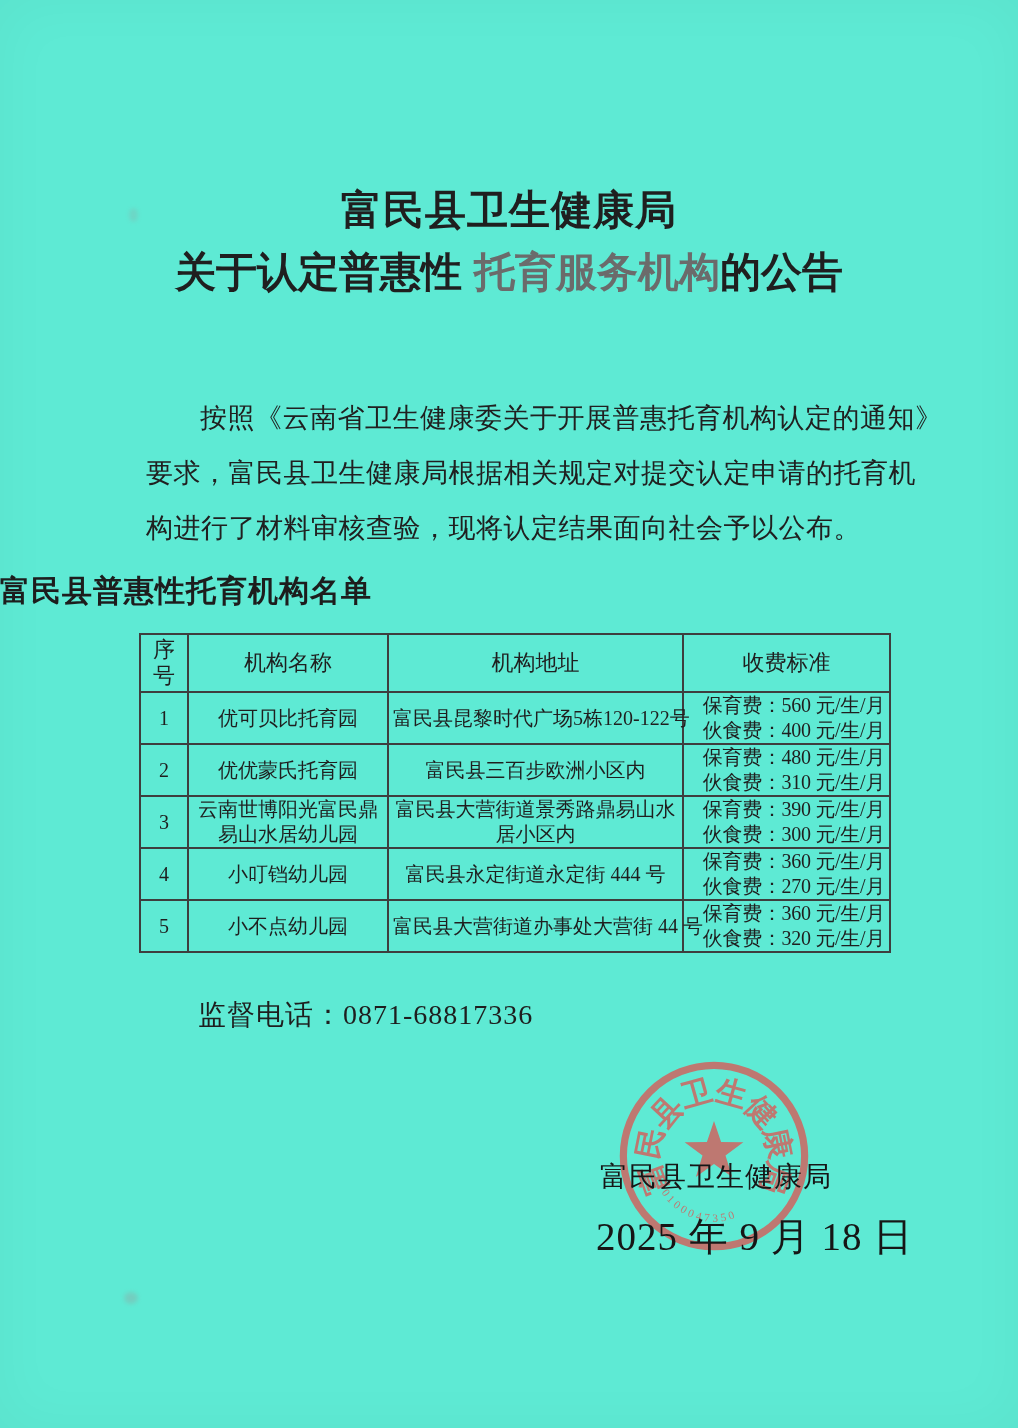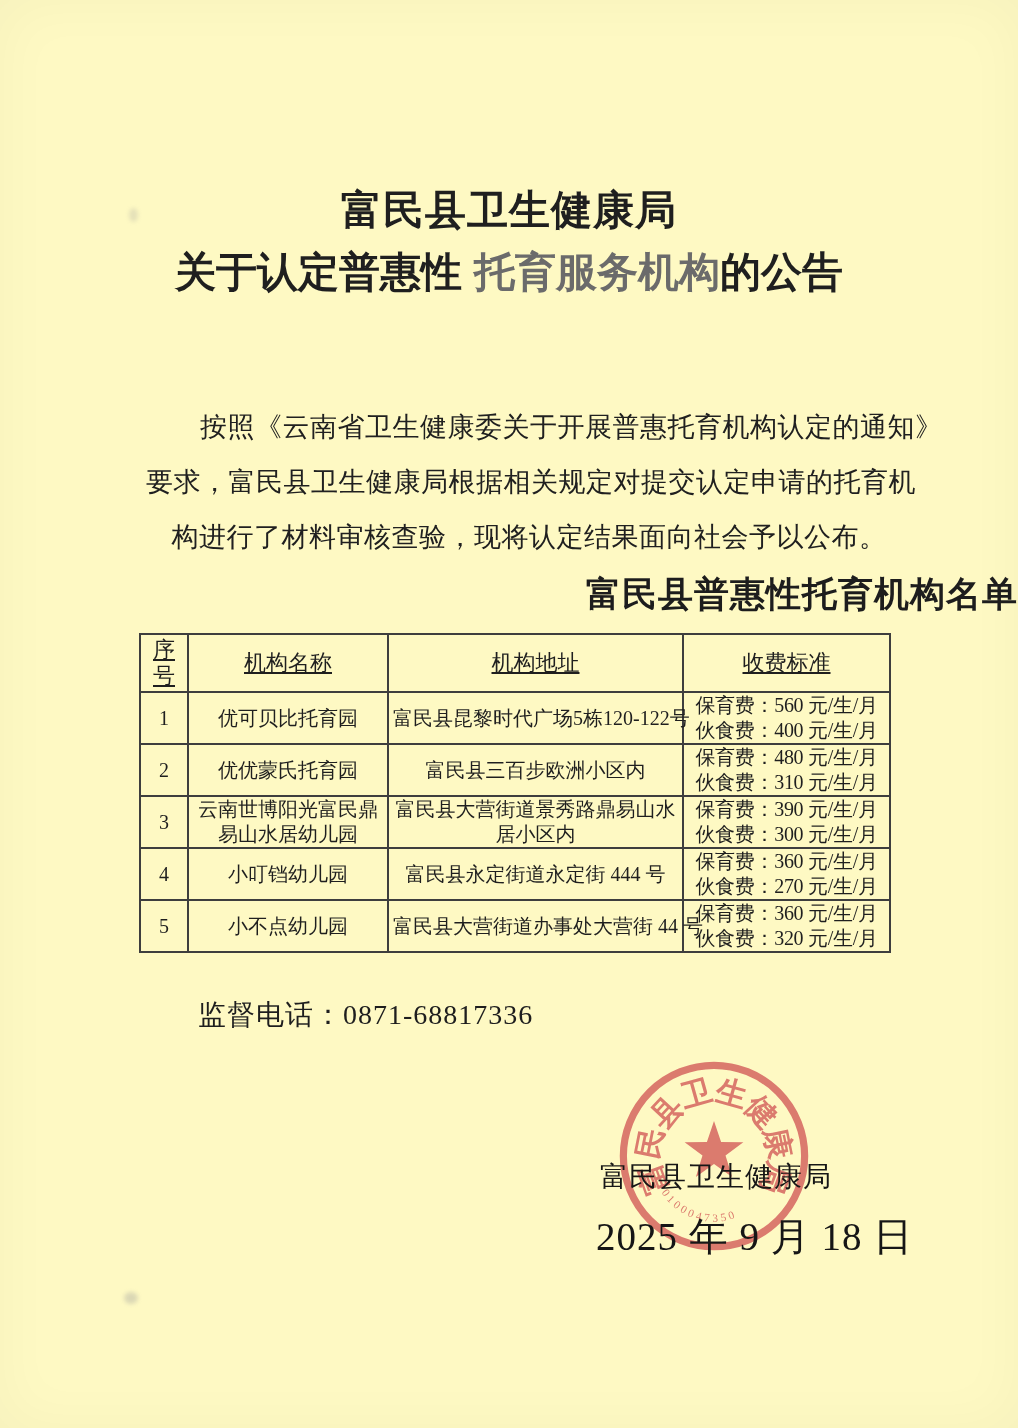--- a/index.html
+++ b/index.html
@@ -1,67 +1,67 @@
 <!DOCTYPE html>
 <html><head>
 <meta charset="utf-8">
 <style>
   html,body{margin:0;padding:0;background:#e9e9e9;}
   .page{
     position:relative;
     width:1018px;height:1428px;
     margin:0 auto;
-    background:#fef9c3;
+    background:#5eead4;
     overflow:hidden;
     font-family:"Liberation Serif","DejaVu Serif",serif;
     color:#262626;
     box-shadow:inset 0 0 60px rgba(0,0,0,0.035);
   }
   .title1{
     position:absolute;top:183px;left:0;width:100%;
     text-align:center;font-size:41px;font-weight:700;
     letter-spacing:1px;color:#1f1f1f;
   }
   .title2{
     position:absolute;top:245px;left:0;width:100%;
     text-align:center;font-size:41px;font-weight:700;
     letter-spacing:0;color:#1f1f1f;white-space:nowrap;
   }
   .title2 .mid-fade{color:#6b6b6b;margin-left:12px;}
   .para{
-    position:absolute;left:146px;top:400px;width:766px;
-    font-size:27px;color:#202020;text-align:center;
+    position:absolute;left:146px;top:391px;width:766px;
+    font-size:27px;color:#202020;
   }
   .pline{line-height:55px;white-space:nowrap;letter-spacing:0.5px;}
   .pline.indent{text-indent:54px;}
   .tabletitle{
     position:absolute;top:571px;left:0;width:100%;
-    text-align:right;font-size:35px;font-weight:700;
+    text-align:left;font-size:30px;font-weight:700;
     letter-spacing:1px;color:#1d1d1d;
   }
   table.inst{
     position:absolute;left:139px;top:633px;
     width:750px;border-collapse:collapse;table-layout:fixed;
     font-size:20px;color:#1f1f1f;
   }
   table.inst th,table.inst td{
     border:2px solid #3e3e3e;
     vertical-align:middle;text-align:center;
     padding:0 4px;font-weight:400;line-height:25px;
   }
-  table.inst thead tr{height:58px;text-decoration:underline;}
+  table.inst thead tr{height:58px;}
   table.inst thead th{font-size:22px;line-height:26px;}
   table.inst tbody tr{height:52px;}
   td.c-no{font-size:20px;}
   .nowrap{white-space:nowrap;margin-top:45px;}
   td.c-fee{
     text-align:left;padding-left:12px;padding-right:2px;
     letter-spacing:-0.3px;
   }
-  .feeline{display:block;line-height:25px;white-space:nowrap;}
+  .feeline{display:block;line-height:25px;white-space:nowrap;text-align:right;}
   .phone{
     position:absolute;left:198px;top:996px;
     font-size:28px;color:#1e1e1e;letter-spacing:1px;
   }
   .seal{
     position:absolute;left:611px;top:1053px;
     width:206px;height:206px;
     opacity:0.82;filter:blur(0.4px);
     z-index:1;
   }

